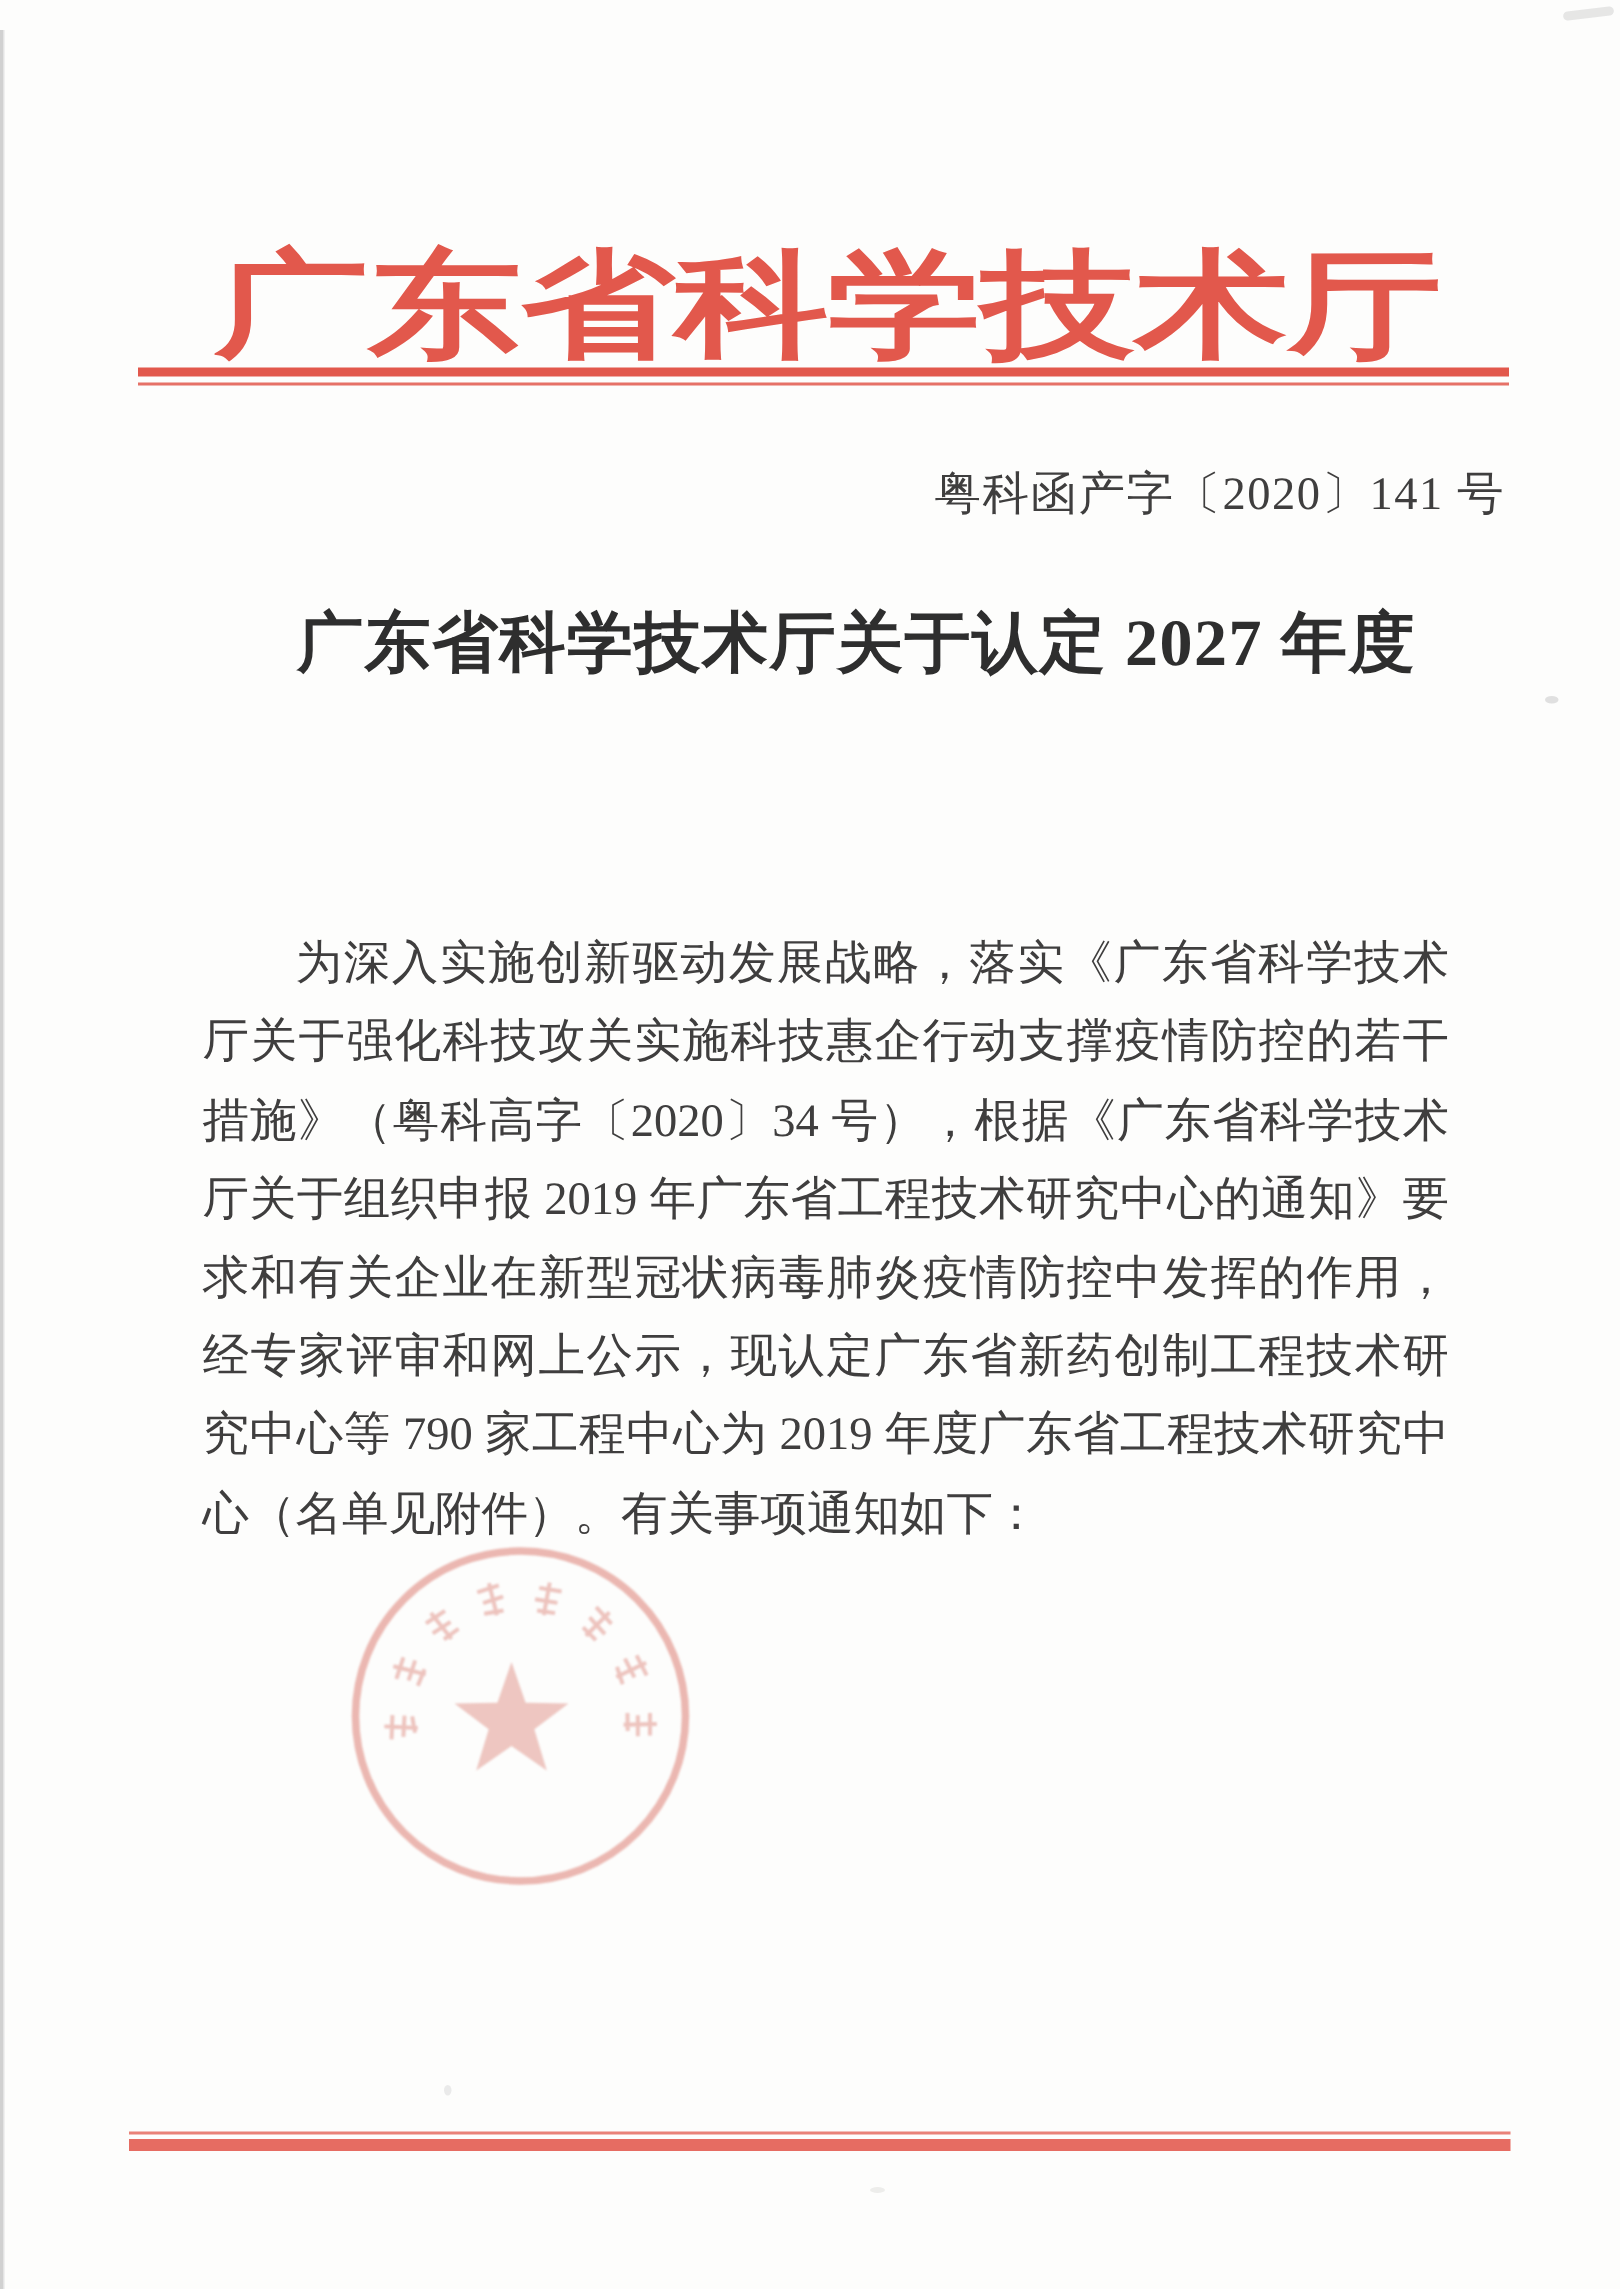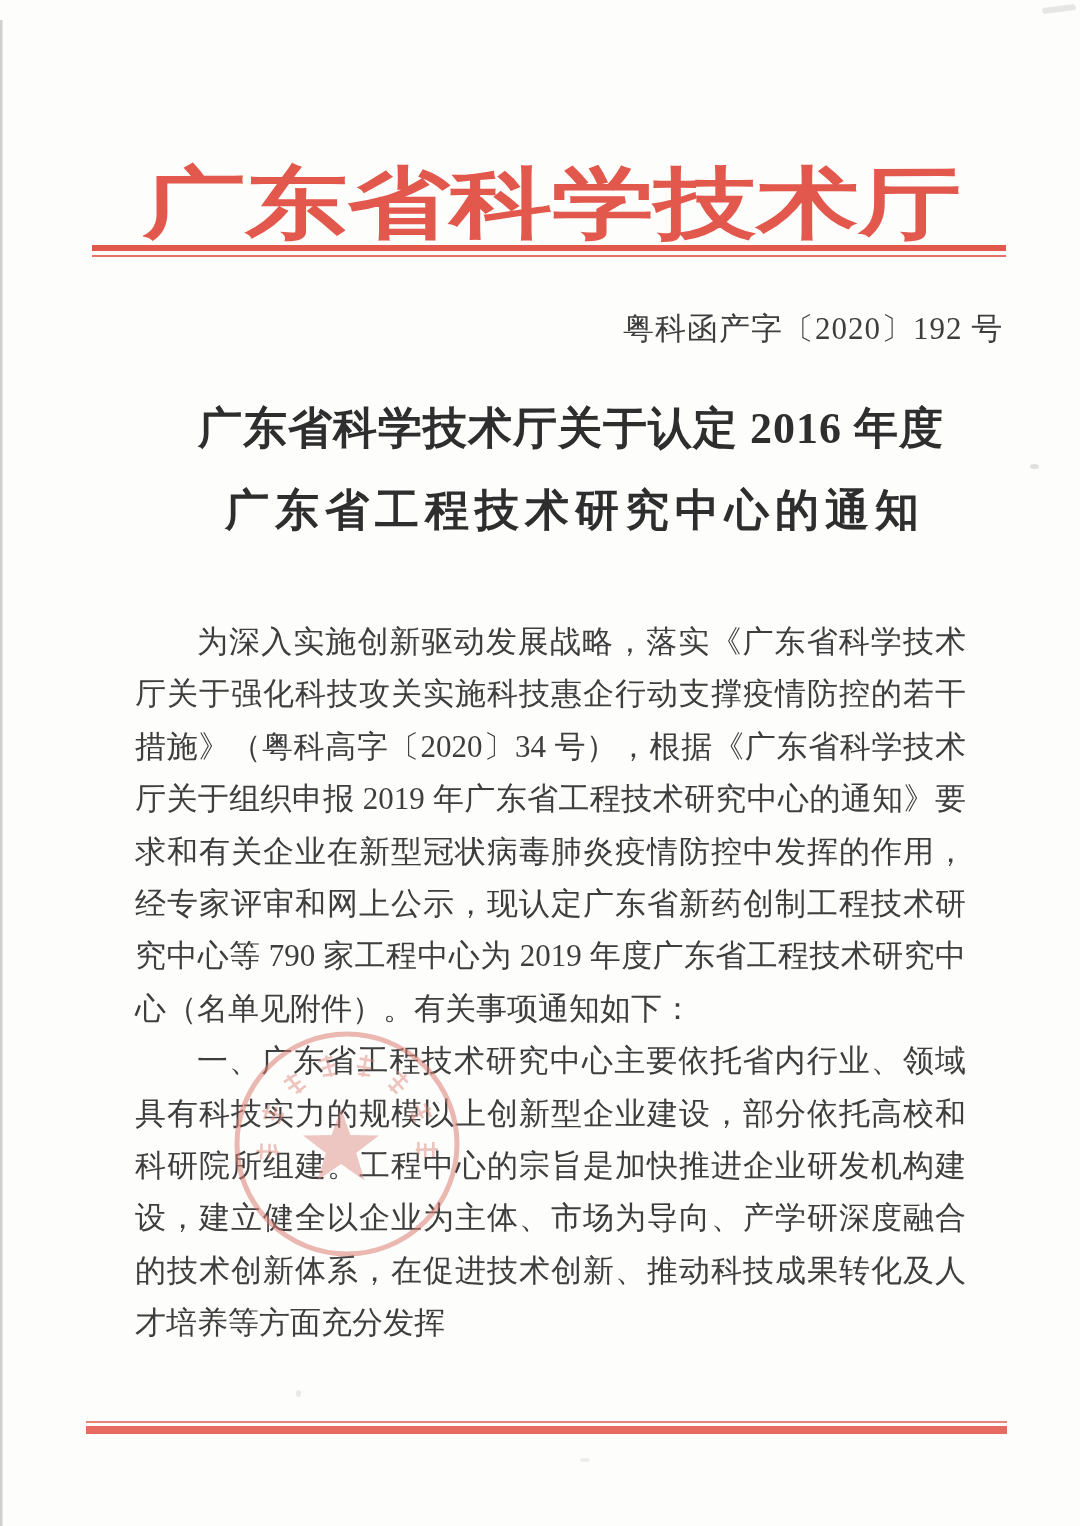--- a/index.html
+++ b/index.html
@@ -67,28 +67,26 @@
   <div class="speck2"></div>
   <div class="speck3"></div>
 
   <svg class="letterhead" viewBox="0 0 820 96">
     <text x="0" y="80" textLength="818" lengthAdjust="spacingAndGlyphs">广东省科学技术厅</text>
   </svg>
 
   <div class="rule-top-thick"></div>
   <div class="rule-top-thin"></div>
 
-  <div class="doc-number">粤科函产字〔2020〕192 号</div>
+  <div class="doc-number">粤科函产字〔2020〕141 号</div>
 
-  <div class="title-l1">广东省科学技术厅关于认定 2016 年度</div>
-  <div class="title-l2">广东省工程技术研究中心的通知</div>
+  <div class="title-l1">广东省科学技术厅关于认定 2027 年度</div>
 
   <div class="body-text">
     <p class="indent">为深入实施创新驱动发展战略，落实《广东省科学技术厅关于强化科技攻关实施科技惠企行动支撑疫情防控的若干措施》（粤科高字〔2020〕34 号），根据《广东省科学技术厅关于组织申报 2019 年广东省工程技术研究中心的通知》要求和有关企业在新型冠状病毒肺炎疫情防控中发挥的作用，经专家评审和网上公示，现认定广东省新药创制工程技术研究中心等 790 家工程中心为 2019 年度广东省工程技术研究中心（名单见附件）。有关事项通知如下：</p>
-    <p class="indent">一、广东省工程技术研究中心主要依托省内行业、领域具有科技实力的规模以上创新型企业建设，部分依托高校和科研院所组建。工程中心的宗旨是加快推进企业研发机构建设，建立健全以企业为主体、市场为导向、产学研深度融合的技术创新体系，在促进技术创新、推动科技成果转化及人才培养等方面充分发挥</p>
   </div>
 
   <svg class="seal" viewBox="-125 -125 250 250">
     <g stroke="#dc7d73" fill="none" opacity="0.55">
       <circle cx="0" cy="0" r="110" stroke-width="5"></circle>
     </g>
     <path d="M0,-40 L9.4,-12.9 L38,-12.4 L15.2,4.9 L23.5,32.4 L0,16 L-23.5,32.4 L-15.2,4.9 L-38,-12.4 L-9.4,-12.9 Z" transform="translate(-6,4)" fill="#e08f86" opacity="0.5"></path>
     <g stroke="#dd8a80" stroke-width="2.6" opacity="0.5" fill="none">
       <g transform="rotate(-95) translate(0,-80)">
           <path d="M-8,-7 L8,-5 M-7,1 L7,3 M-5,9 L6,8 M1,-11 L-2,11"></path>

